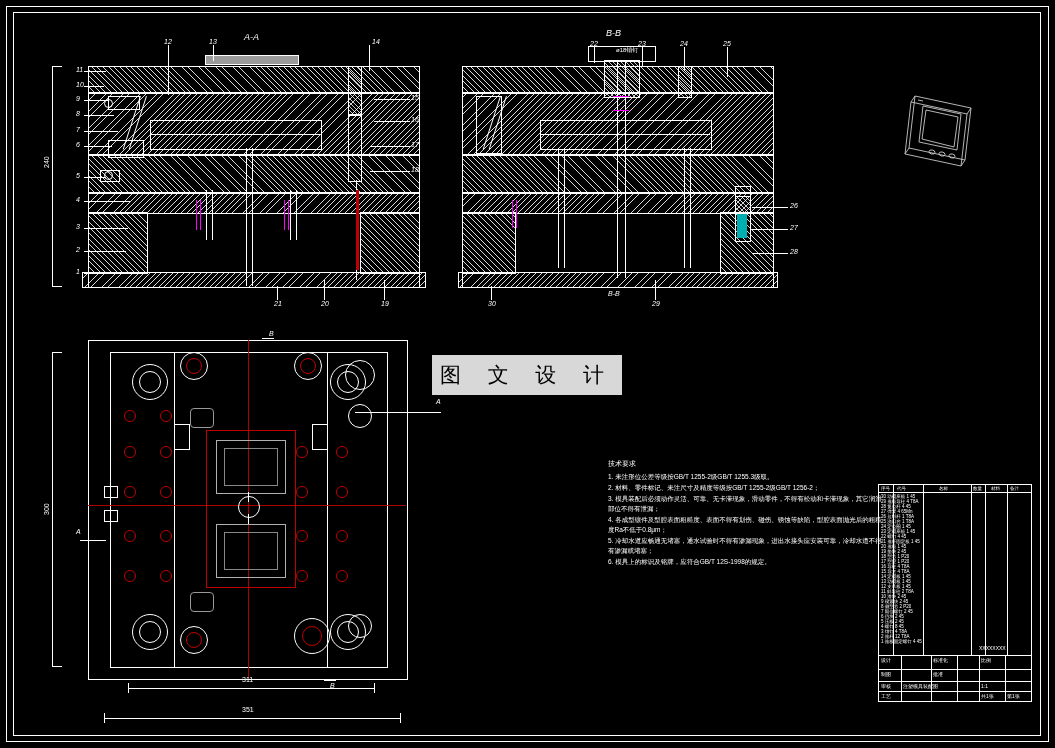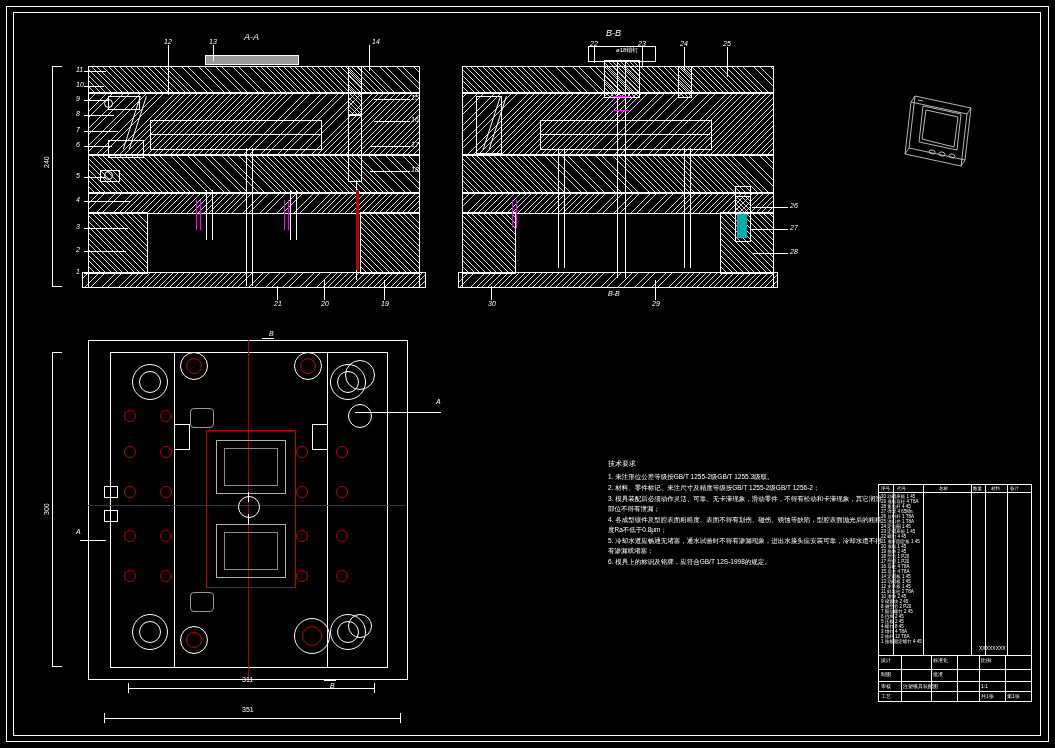--- a/index.html
+++ b/index.html
@@ -322,20 +322,21 @@
         <path d="M38 18 L76 26 L72 62 L34 54 Z"></path>
         <path d="M41 22 L73 29 L69 59 L37 51 Z"></path>
         <ellipse cx="47" cy="64" rx="3" ry="2" transform="rotate(12 47 64)"></ellipse>
         <ellipse cx="57" cy="66" rx="3" ry="2" transform="rotate(12 57 66)"></ellipse>
         <ellipse cx="67" cy="68" rx="3" ry="2" transform="rotate(12 67 68)"></ellipse>
         <path d="M33 12 L38 13"></path>
       </g>
     </svg>
   </div>
 
+  <div id="watermark">图 文 设 计</div>
 
   <div id="tech">
     <div class="t-title">技术要求</div>
     <div class="t-item">1. 未注形位公差等级按GB/T 1255-2级GB/T 1255.3级取。</div>
     <div class="t-item">2. 材料、零件标记、未注尺寸及精度等级按GB/T 1255-2级GB/T 1256-2；</div>
     <div class="t-item">3. 模具装配后必须动作灵活、可靠、无卡滞现象，滑动零件，不得有松动和卡滞现象，其它润滑部位不得有泄漏；</div>
     <div class="t-item">4. 各成型镶件及型腔表面粗糙度、表面不得有划伤、碰伤、锈蚀等缺陷，型腔表面抛光后的粗糙度Ra不低于0.8μm；</div>
     <div class="t-item">5. 冷却水道应畅通无堵塞，通水试验时不得有渗漏现象，进出水接头应安装可靠，冷却水道不得有渗漏或堵塞；</div>
     <div class="t-item">6. 模具上的标识及铭牌，应符合GB/T 12S-1998的规定。</div>
   </div>

